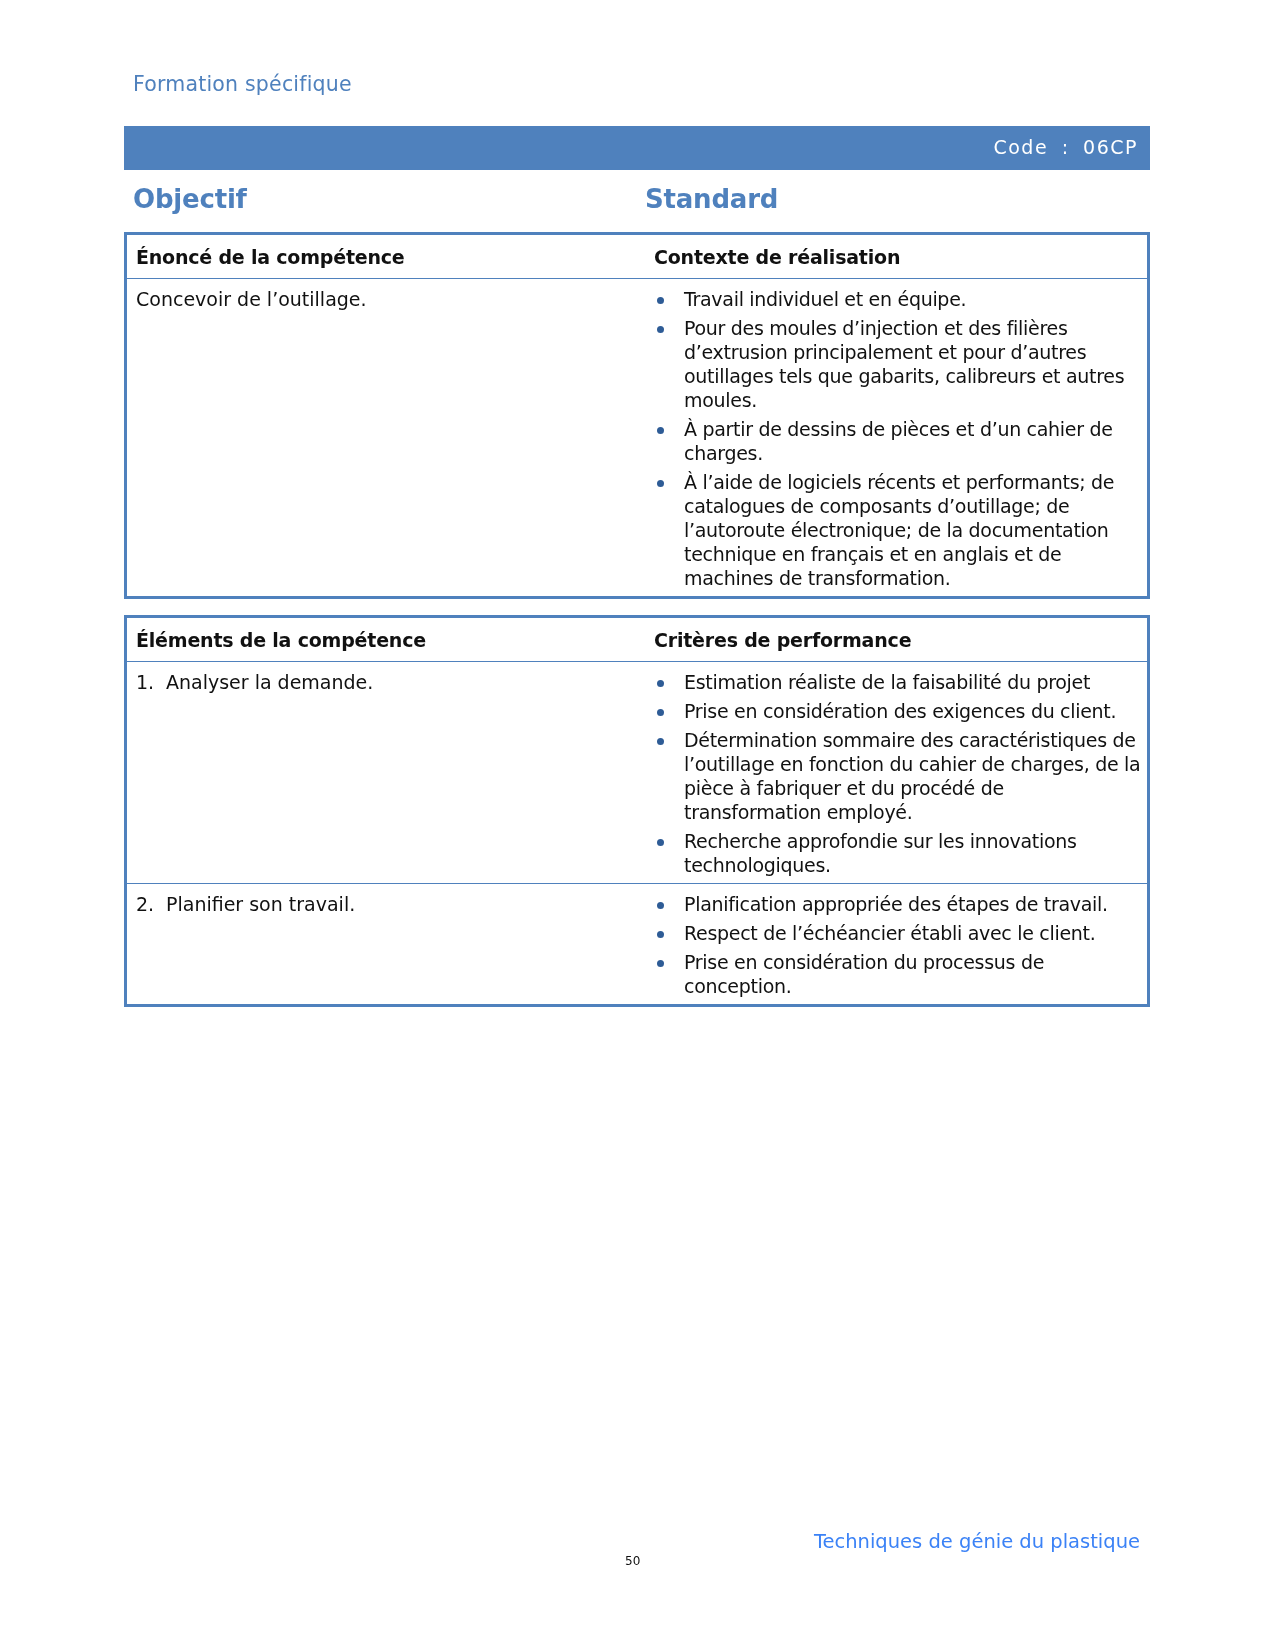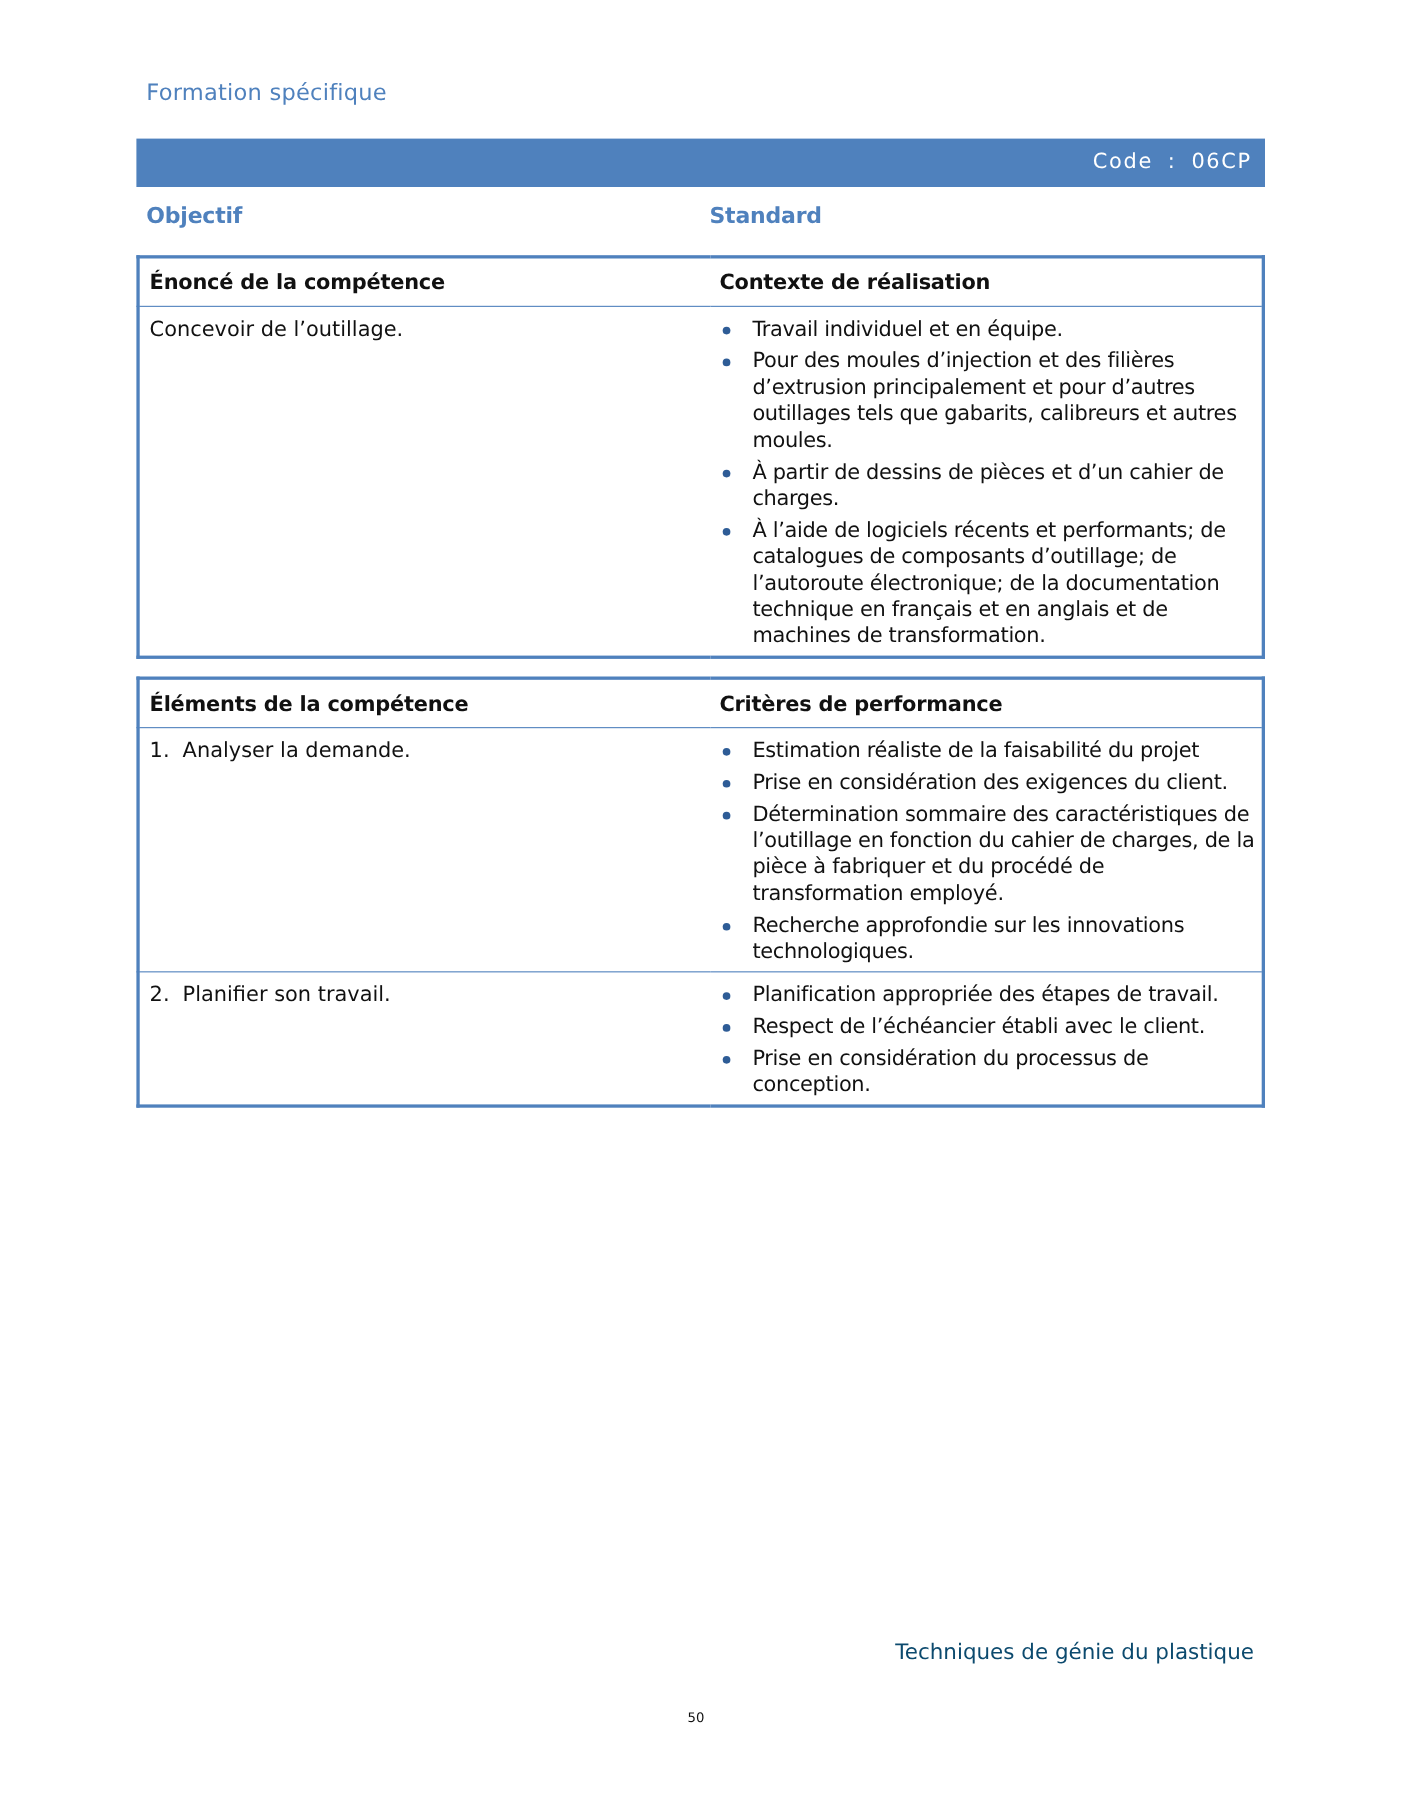--- a/index.html
+++ b/index.html
@@ -1,34 +1,34 @@
 <!DOCTYPE html>
 <html><head>
 <meta charset="utf-8">
 <style>
   html, body { margin: 0; padding: 0; background: #ffffff; }
   body { width: 1275px; height: 1650px; position: relative; font-family: "DejaVu Sans", sans-serif; color: #111; overflow: hidden; }
   .section-label { position: absolute; left: 133px; top: 72px; font-size: 20.5px; color: #4f81bd; letter-spacing: 0.2px; }
   .code-bar { position: absolute; left: 124px; top: 126px; width: 1026px; height: 44px; background: #4f81bd; }
   .code-text { position: absolute; right: 12px; top: 10px; font-size: 19px; color: #ffffff; letter-spacing: 1.5px; word-spacing: 6px; }
-  .col-title { position: absolute; top: 184px; font-size: 20px; font-weight: bold; color: #4f81bd; letter-spacing: -0.2px; }
+  .col-title { position: absolute; top: 184px; font-size: 26px; font-weight: bold; color: #4f81bd; letter-spacing: -0.2px; }
   .col-title.left { left: 133px; }
   .col-title.right { left: 645px; }
   table.comp { position: absolute; left: 124px; width: 1026px; border-collapse: collapse; border: 3px solid #4f81bd; table-layout: fixed; }
   table.comp td { vertical-align: top; padding: 0; font-size: 19px; line-height: 24px; }
   table.comp td.c1 { width: 510px; padding-left: 9px; }
   table.comp td.c2 { padding-left: 8px; padding-right: 6px; }
   table.comp tr.head td { font-weight: bold; height: 43px; vertical-align: middle; border-bottom: 1.5px solid #4f81bd; font-size: 19px; letter-spacing: -0.2px; }
   table.comp tr.row td { padding-top: 8px; padding-bottom: 4px; }
   table.comp tr.row.sep td { border-bottom: 1.5px solid #4f81bd; }
   ul.bul { list-style: none; margin: 0; padding: 0; }
   ul.bul li { position: relative; padding-left: 30px; margin-bottom: 5px; letter-spacing: -0.3px; }
   ul.bul li .dot { position: absolute; left: 3px; top: 10px; width: 7px; height: 7px; border-radius: 50%; background: #2e5c96; }
   .num { display: inline-block; width: 30px; }
-  .footer-title { position: absolute; right: 135px; top: 1490px; font-size: 19.5px; color: #0c4a6e; }
+  .footer-title { position: absolute; right: 135px; top: 1530px; font-size: 19.5px; color: #3b82f6; }
   .page-num { position: absolute; left: 625px; top: 1554px; font-size: 12px; color: #111; }
 </style>
 </head>
 <body>
 
 <div class="section-label">Formation spécifique</div>
 
 <div class="code-bar">
   <div class="code-text"><span>Code :</span> <span>06CP</span></div>
 </div>

